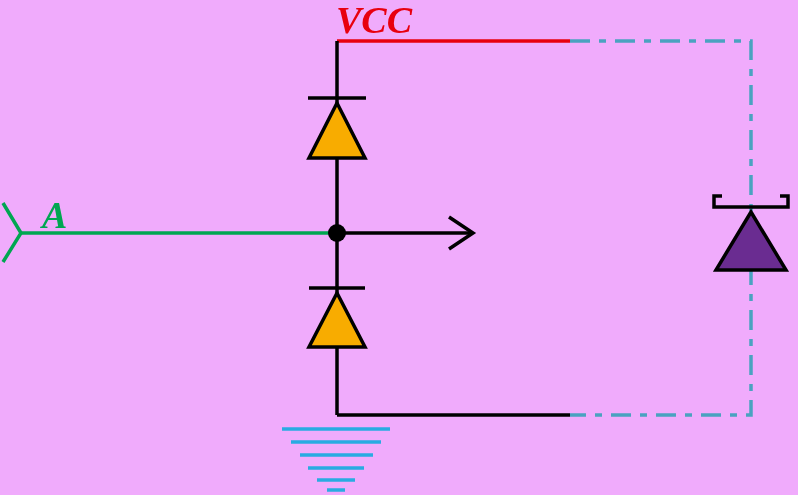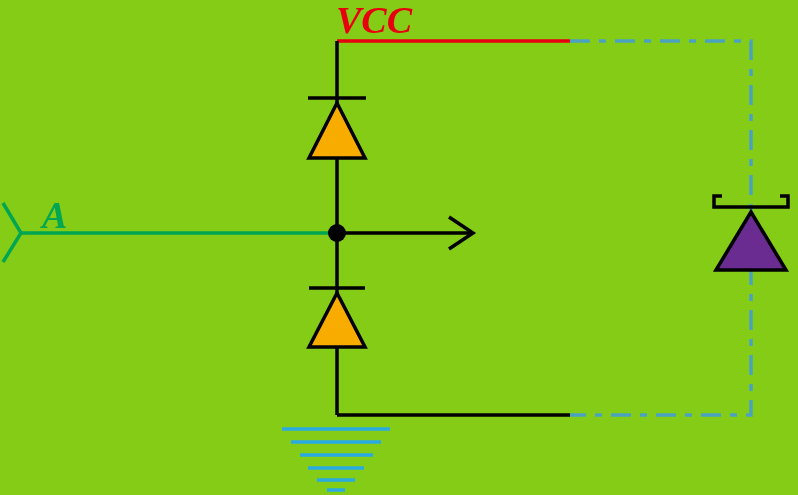--- a/index.html
+++ b/index.html
@@ -5,21 +5,21 @@
   html, body {
     margin: 0;
     padding: 0;
     background: #ffffff;
     font-family: "Liberation Serif", serif;
   }
   .stage {
     position: relative;
     width: 798px;
     height: 495px;
-    background: #84cc16;
+    background: #f0abfc;
     overflow: hidden;
   }
   svg { display: block; }
   text.circuit-label {
     font-family: "Liberation Serif", serif;
     font-style: italic;
     font-weight: bold;
   }
 </style>
 </head>

